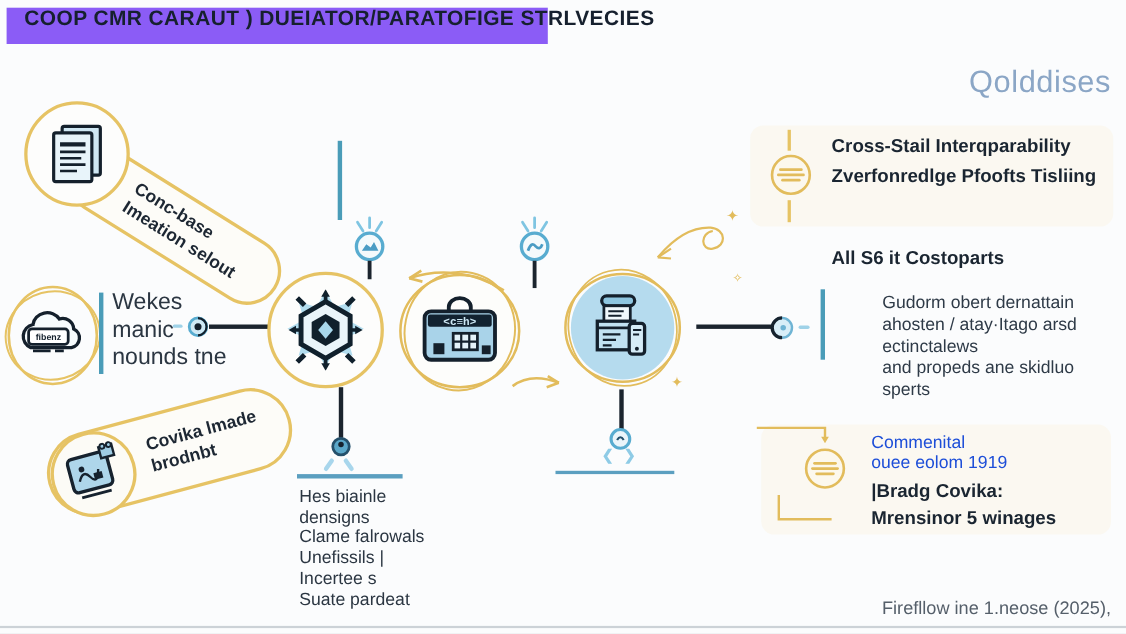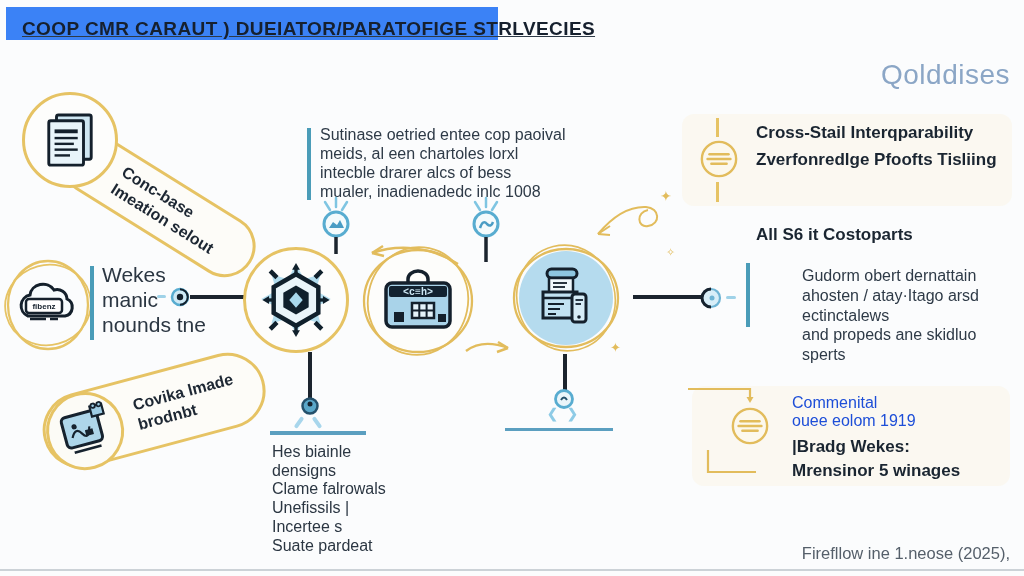--- a/index.html
+++ b/index.html
@@ -1,21 +1,21 @@
 <!DOCTYPE html>
 <html><head>
 <meta charset="utf-8">
 <style>
   html,body{margin:0;padding:0;background:#e9ebed;}
   #canvas{position:relative;width:1024px;height:576px;background:#fbfcfd;overflow:hidden;
           font-family:"Liberation Sans",sans-serif;color:#2e3a47;}
   .abs{position:absolute;}
   .pre{white-space:pre-line;}
   
-  .banner{left:6px;top:7px;width:492px;height:33px;background:#3b82f6;display:flex;align-items:flex-end;padding-left:16px;box-sizing:border-box;text-decoration:underline;}
+  .banner{left:6px;top:7px;width:492px;height:33px;background:#8b5cf6;display:flex;align-items:flex-start;padding-left:16px;box-sizing:border-box;}
   .banner-title{font-size:19px;font-weight:bold;color:#16202e;letter-spacing:.4px;white-space:nowrap;}
   .logo{right:14px;top:20px;font-size:28px;color:#8ba6c6;letter-spacing:.5px;margin-top:39px;}
   
   .blob{border-radius:12px;background:#fbf3e2;opacity:.45;}
   
   .pill{border:3px solid #e6c364;border-radius:40px;background:rgba(253,252,247,.85);box-sizing:border-box;}
   .pill-doc{left:66px;top:116px;width:218px;height:62px;transform:rotate(32deg);transform-origin:0 50%;display:flex;align-items:center;}
   .pill-doc .pt{margin-left:58px;}
   .pill-mon{left:44px;top:402px;width:228px;height:76px;transform:rotate(-15deg);transform-origin:0 50%;display:flex;align-items:center;}
   .pt{font-weight:bold;font-size:16px;color:#1d2733;line-height:1.25;}
@@ -110,24 +110,20 @@
         <line x1="12" y1="50" x2="44" y2="50" stroke="#16222e" stroke-width="3"></line>
       </svg>
     </div>
     <div class="pt" style="margin-left:92px;">
       <span>Covika lmade</span><br>
       <span>brodnbt</span>
     </div>
   </div>
 
   <div class="abs vline-teal" style="left:307px;top:128px;height:72px;"></div>
-  <div class="abs body-txt pre" style="left:320px;top:126px;">Sutinase oetried entee cop paoival
-meids, al een chartoles lorxl
-intecble drarer alcs of bess
-mualer, inadienadedc inlc 1008</div>
 
   <svg class="abs" style="left:315px;top:194px;" width="42" height="60" viewBox="0 0 42 60">
     <path d="M10,8 L15,16 M21,4 L21,13 M32,8 L27,16" stroke="#7fc5e2" stroke-width="2.5" stroke-linecap="round"></path>
     <circle cx="21" cy="30" r="12" fill="#f4fafc" stroke="#58acd0" stroke-width="3"></circle>
     <path d="M14,34 l4,-6 l4,3 l3,-5 l4,8 z" fill="#4a9cc4"></path>
     <line x1="21" y1="43" x2="21" y2="60" stroke="#1b242e" stroke-width="3.5"></line>
   </svg>
   <svg class="abs" style="left:465px;top:194px;" width="42" height="68" viewBox="0 0 42 68">
     <path d="M10,8 L15,16 M21,4 L21,13 M32,8 L27,16" stroke="#7fc5e2" stroke-width="2.5" stroke-linecap="round"></path>
     <circle cx="21" cy="30" r="12" fill="#f4fafc" stroke="#58acd0" stroke-width="3"></circle>
@@ -246,21 +242,21 @@
     <path d="M28,68 V90 H76" fill="none" stroke="#e2bc5c" stroke-width="2.2"></path>
   </svg>
   <svg class="abs" style="left:730px;top:406px;" width="40" height="40" viewBox="0 0 42 42">
     <circle cx="21" cy="21" r="18" fill="rgba(253,248,235,.6)" stroke="#e2bc5c" stroke-width="2.5"></circle>
     <line x1="11" y1="16" x2="31" y2="16" stroke="#e2bc5c" stroke-width="2.6" stroke-linecap="round"></line>
     <line x1="9" y1="21" x2="33" y2="21" stroke="#e2bc5c" stroke-width="2.6" stroke-linecap="round"></line>
     <line x1="13" y1="26" x2="29" y2="26" stroke="#e2bc5c" stroke-width="2.6" stroke-linecap="round"></line>
   </svg>
   <div class="abs comm-reg" style="left:792px;top:394px;">Commenital</div>
   <div class="abs comm-reg" style="left:792px;top:412px;">ouee eolom 1919</div>
-  <div class="abs comm-bold" style="left:792px;top:437px;">|Bradg Wekes:</div>
+  <div class="abs comm-bold" style="left:792px;top:437px;">|Bradg Covika:</div>
   <div class="abs comm-bold" style="left:792px;top:461px;">Mrensinor 5 winages</div>
 
   <svg class="abs" style="left:0;top:0;pointer-events:none;" width="1024" height="576" viewBox="0 0 1024 576">
     <path d="M458,264 C430,246 398,244 372,253" fill="none" stroke="#e2bc5c" stroke-width="2.4"></path>
     <path d="M372,253 l11,-7 M372,253 l12,3" fill="none" stroke="#e2bc5c" stroke-width="2.4"></path>
     <path d="M466,351 C478,342 492,342 508,348" fill="none" stroke="#e2bc5c" stroke-width="2.4"></path>
     <path d="M508,348 l-10,-6 M508,348 l-11,4" fill="none" stroke="#e2bc5c" stroke-width="2.4"></path>
     <path d="M598,234 C608,222 624,206 646,207 C660,208 661,224 648,226 C637,228 636,212 648,210" fill="none" stroke="#e2bc5c" stroke-width="2"></path>
     <path d="M598,234 l12,-8 M598,234 l12,1" fill="none" stroke="#e2bc5c" stroke-width="2"></path>
   </svg>

